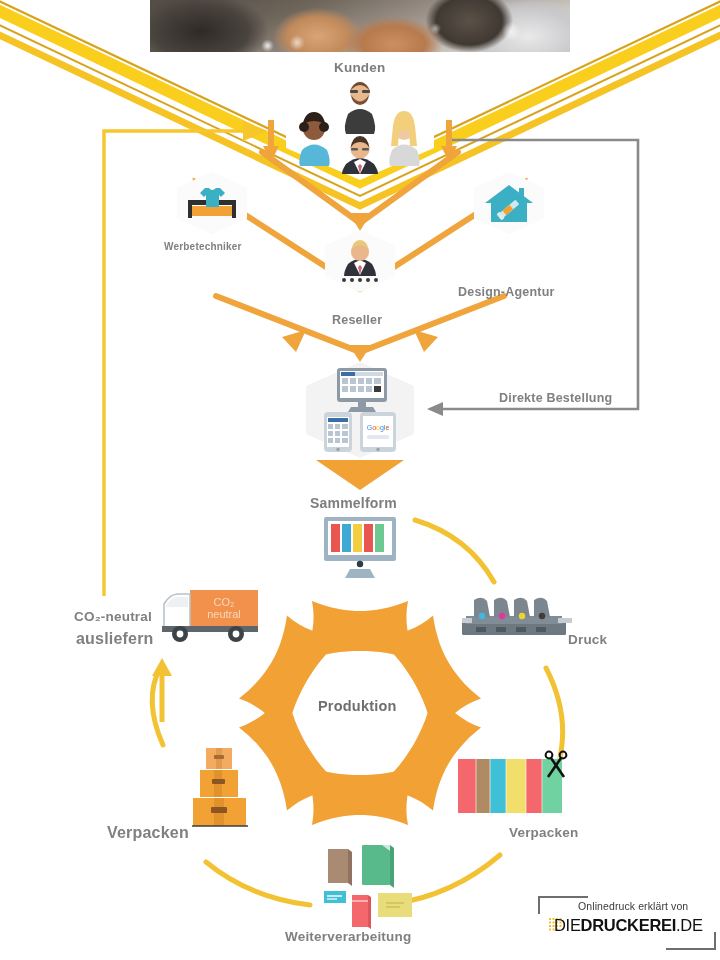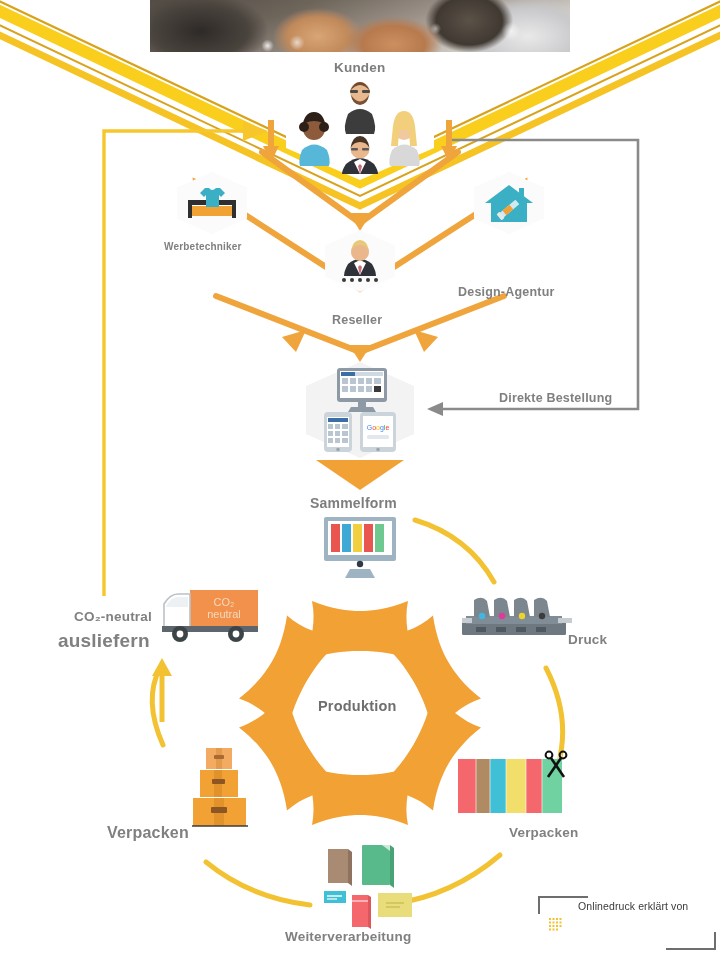--- a/index.html
+++ b/index.html
@@ -437,21 +437,21 @@
     <text x="62" y="30" font-family="Liberation Sans, sans-serif" font-size="11" fill="#f7d9bd" text-anchor="middle">neutral</text>
     <path d="M2 16 q6 -10 14 -10 h12 v34 h-26z" fill="#ffffff" stroke="#b9c2c8" stroke-width="1.6"></path>
     <path d="M4 18 q5 -9 12 -9 h10 v10 h-22z" fill="#eef1f3"></path>
     <rect x="0" y="38" width="96" height="6" fill="#5d666d"></rect>
     <circle cx="18" cy="46" r="8" fill="#3d4448"></circle>
       <circle cx="18" cy="46" r="3.4" fill="#ffffff"></circle>
     <circle cx="74" cy="46" r="8" fill="#3d4448"></circle>
       <circle cx="74" cy="46" r="3.4" fill="#ffffff"></circle>
   </svg>
   <div class="lbl" style="left:58px;top:609px;font-size:13.5px;margin-left:16px;">CO₂-neutral</div>
-  <div class="lbl" style="left:58px;top:630px;font-size:19px;">ausliefern</div>
+  <div class="lbl" style="left:76px;top:630px;font-size:16px;">ausliefern</div>
 
   <div class="brand">
     <div class="corner" style="left:0;top:0;width:48px;height:16px;border-left:2px solid #6e6e6e;border-top:2px solid #6e6e6e;"></div>
     <div class="corner" style="right:0;bottom:0;width:48px;height:16px;border-right:2px solid #6e6e6e;border-bottom:2px solid #6e6e6e;"></div>
     <div class="bt">Onlinedruck erklärt von</div>
     <svg class="brandmark" viewBox="0 0 13 13">
       <g fill="#F2C233">
         <rect x="0" y="0" width="2" height="2"></rect>
           <rect x="3.5" y="0" width="2" height="2"></rect>
           <rect x="7" y="0" width="2" height="2"></rect>
@@ -462,15 +462,18 @@
           <rect x="10.5" y="3.5" width="2" height="2"></rect>
         <rect x="0" y="7" width="2" height="2"></rect>
           <rect x="3.5" y="7" width="2" height="2"></rect>
           <rect x="7" y="7" width="2" height="2"></rect>
           <rect x="10.5" y="7" width="2" height="2"></rect>
         <rect x="0" y="10.5" width="2" height="2"></rect>
           <rect x="3.5" y="10.5" width="2" height="2"></rect>
           <rect x="7" y="10.5" width="2" height="2"></rect>
       </g>
     </svg>
+    <div class="bn">
+      <span>DIE</span><b>DRUCKEREI</b><span class="de">.DE</span>
+    </div>
   </div>
 
 </div>
 
 </body></html>

